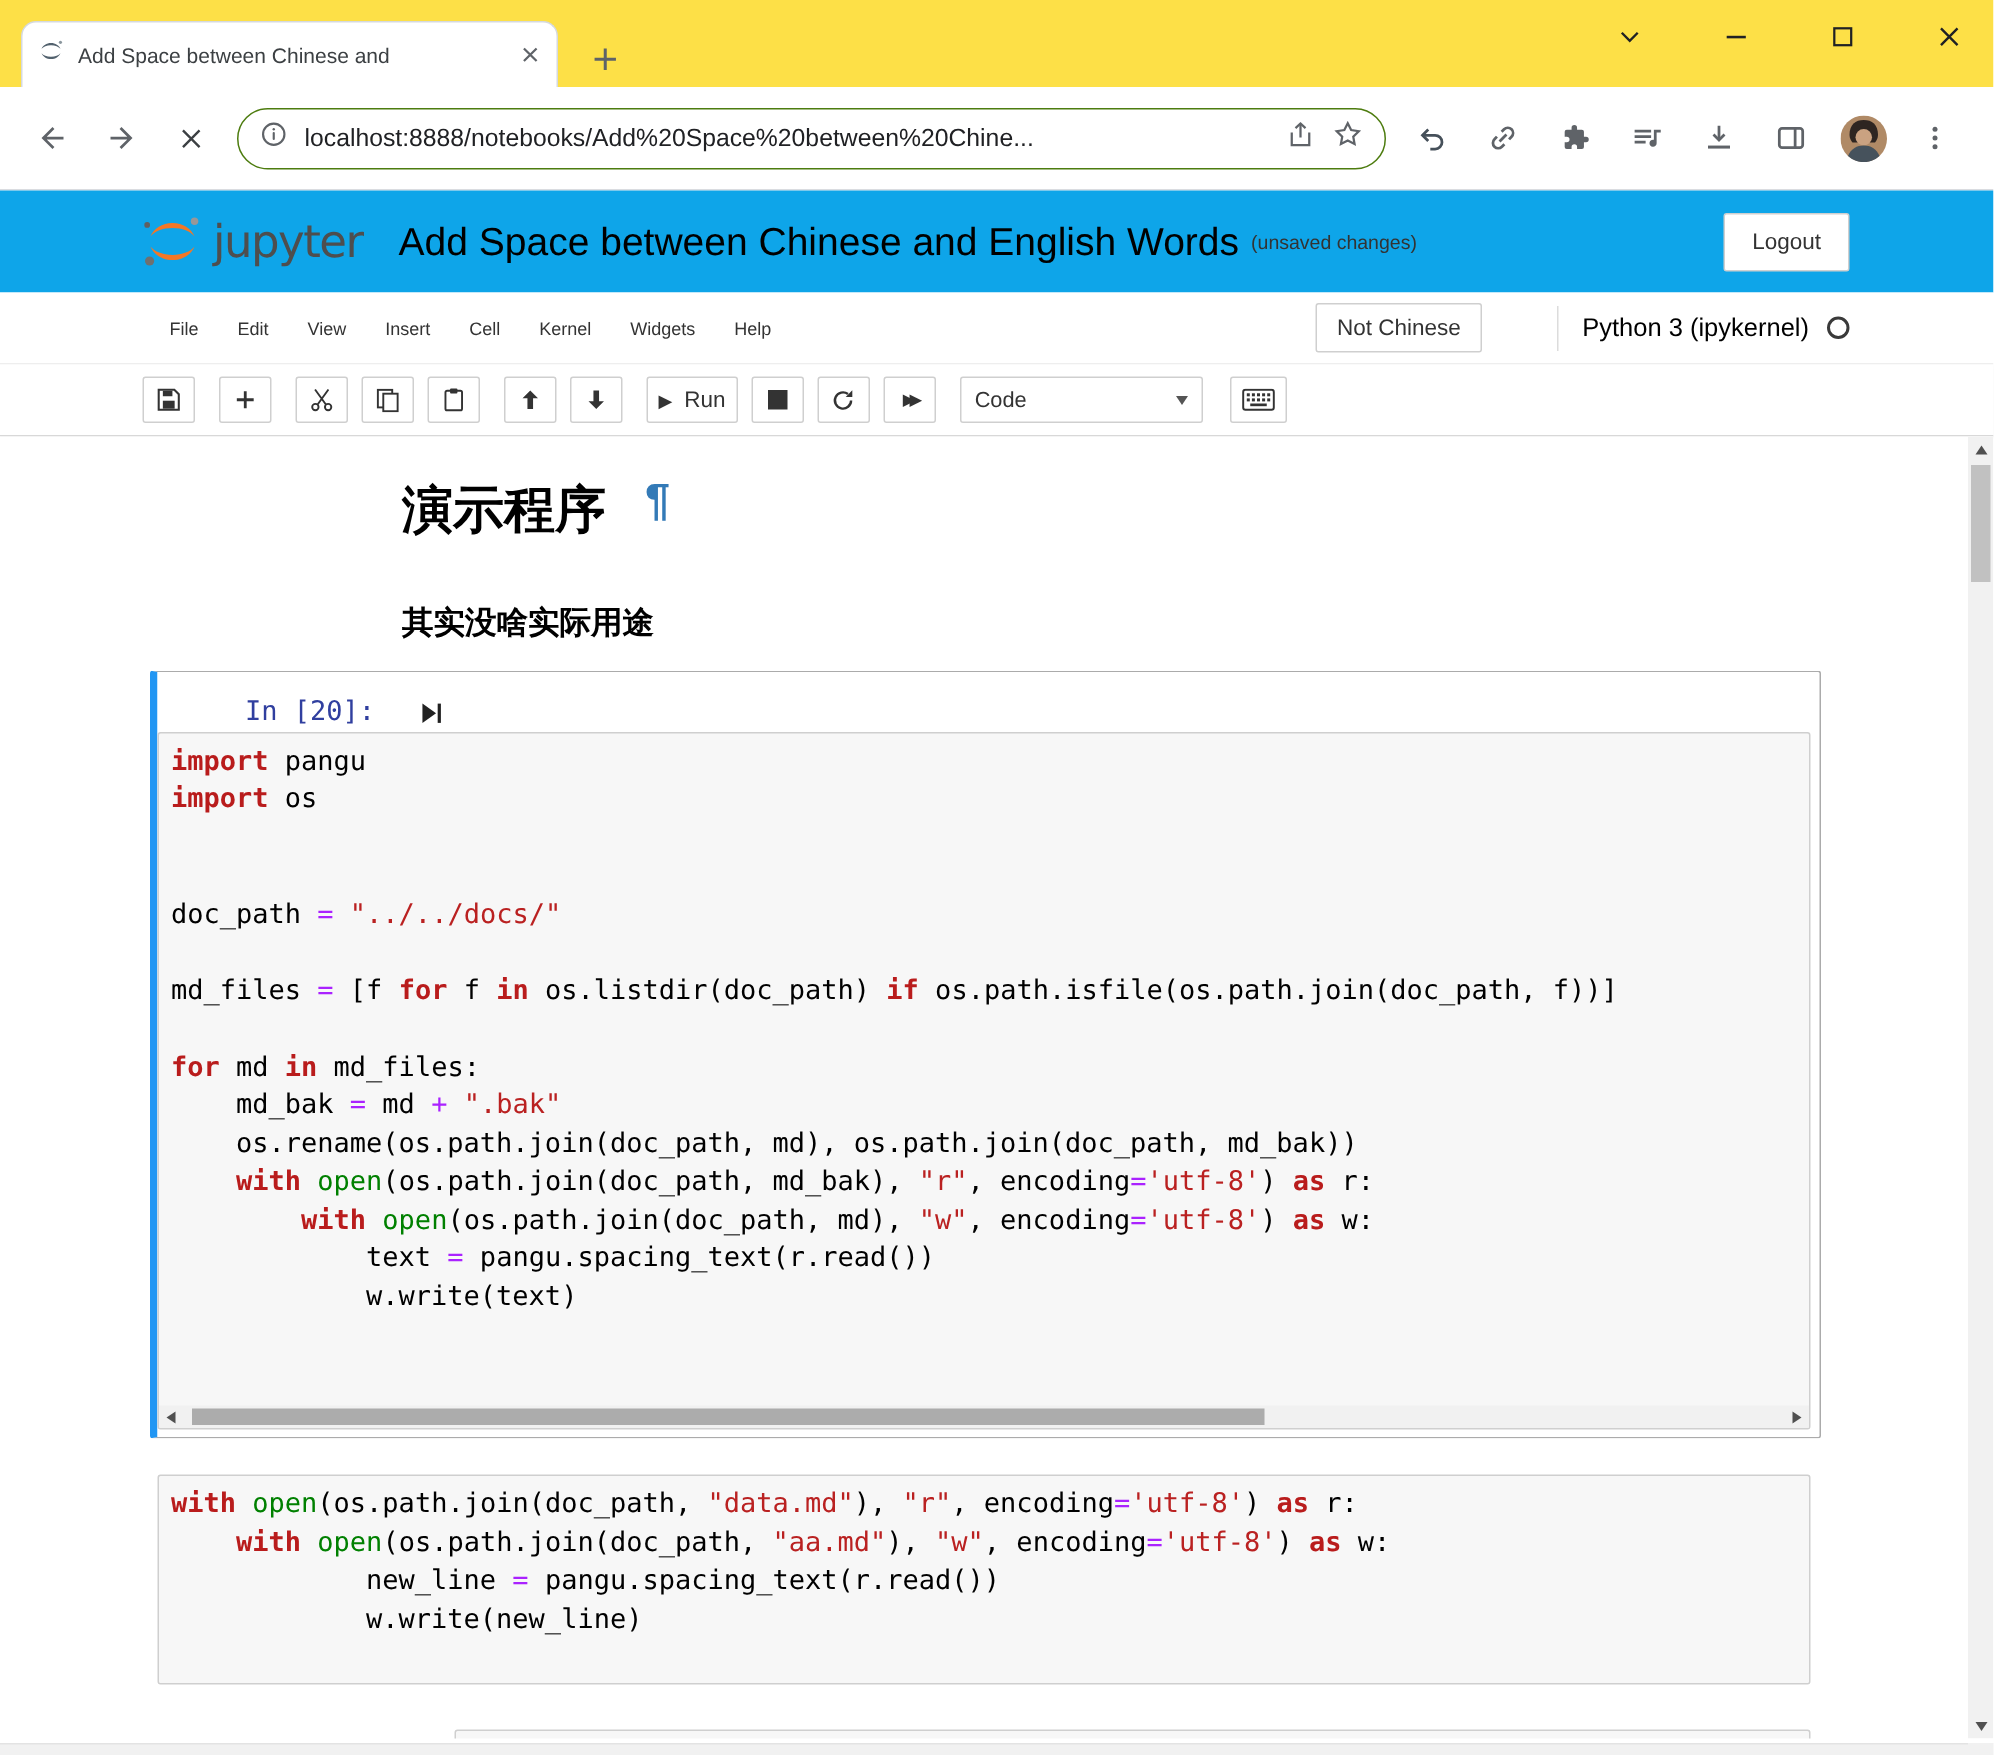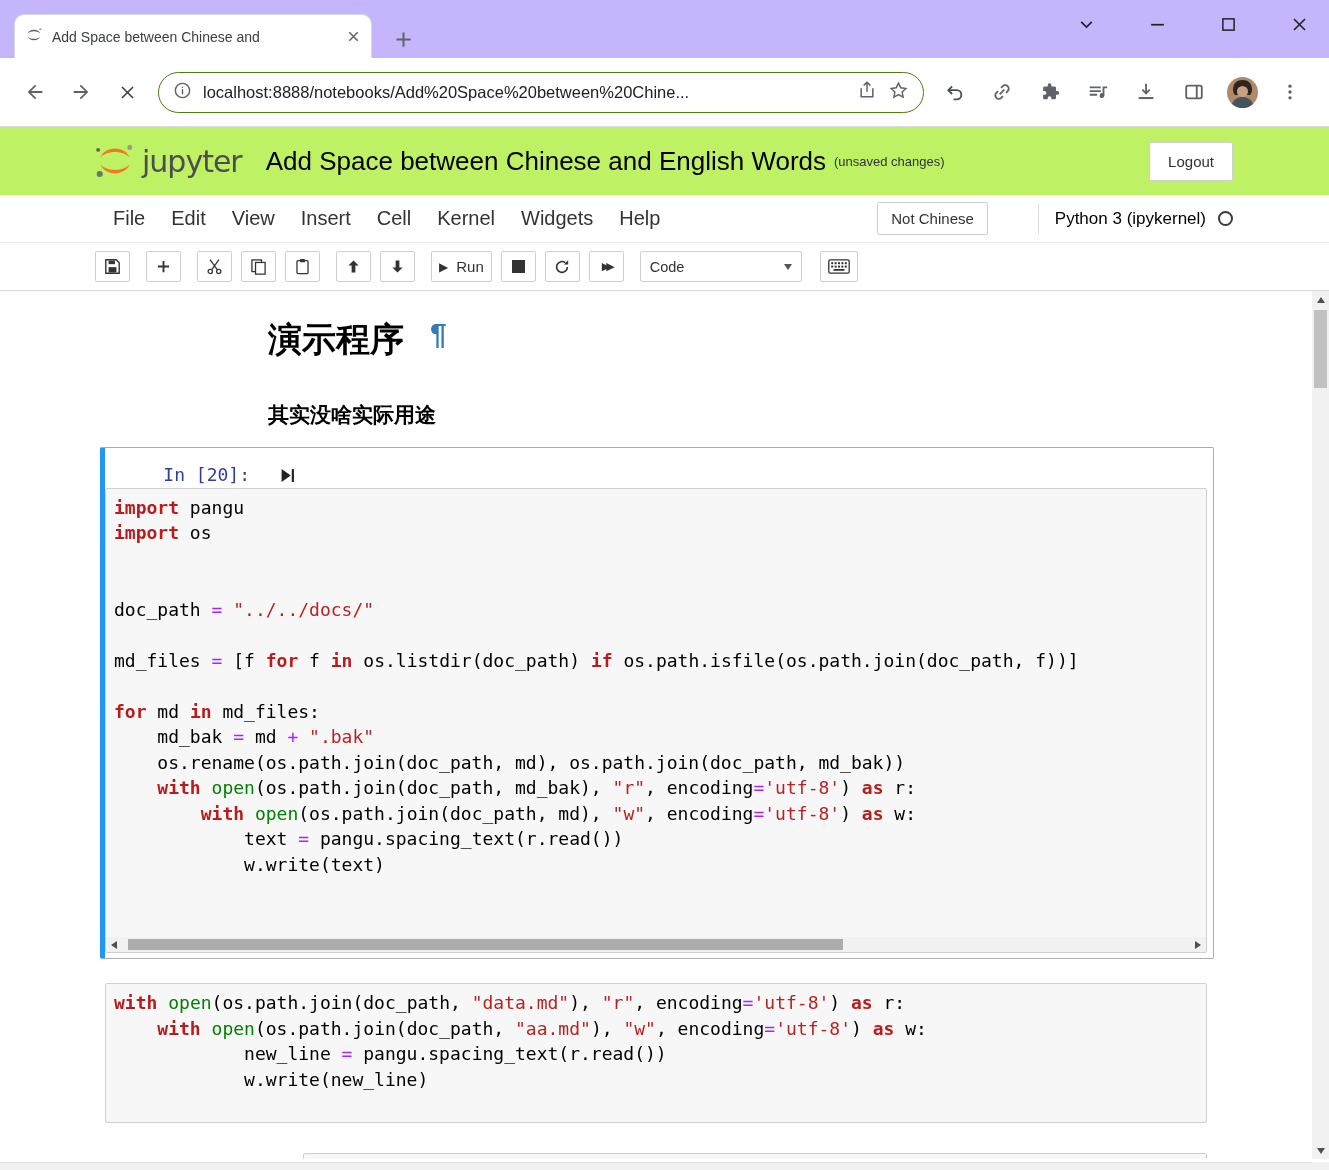--- a/index.html
+++ b/index.html
@@ -1,20 +1,20 @@
 <!DOCTYPE html>
 <html><head>
 <meta charset="utf-8">
 <style>
   * { box-sizing: border-box; margin: 0; padding: 0; }
   html,body { width:1329px; height:1170px; overflow:hidden; background:#fff;
     font-family:"Liberation Sans", sans-serif; cursor:default; }
 
   
-  .tabstrip { position:relative; height:58px; background:#c4b5fd; }
+  .tabstrip { position:relative; height:58px; background:#fde047; }
   .tab { position:absolute; left:14px; bottom:0; width:358px; height:44px;
     background:#fff; border:1px solid #d5d9de; border-bottom:none;
     border-radius:10px 10px 0 0; display:flex; align-items:center; padding:0 10px; gap:9px; }
   .tab-title { flex:1; font-size:14px; color:#3c4043; white-space:nowrap; overflow:hidden; }
   .tab-close { display:flex; align-items:center; }
   .newtab { position:absolute; left:388px; top:24px; width:30px; height:30px;
     display:flex; align-items:center; justify-content:center; }
   .winctl { position:absolute; top:12px; right:18px; display:flex; gap:47px; align-items:center; }
   .winctl > div { width:24px; height:24px; display:flex; align-items:center; justify-content:center; }
 
@@ -22,33 +22,33 @@
   .navbar { height:69px; background:#fff; border-bottom:1px solid #dadce0;
     display:flex; align-items:center; padding:0 12px; }
   .navbtn { width:46px; height:46px; display:flex; align-items:center; justify-content:center; border-radius:50%; }
   .urlbar { width:766px; height:41px; margin-left:8px; border:1px solid #4d7c0f; border-radius:21px;
     background:#fff; display:flex; align-items:center; padding:0 14px; gap:11px; }
   .url-text { flex:1; font-size:16.5px; color:#202124; white-space:nowrap; overflow:hidden; }
   .nav-icons { display:flex; align-items:center; margin-left:6px; }
   .nav-icons > div { width:48px; height:46px; display:flex; align-items:center; justify-content:center; }
 
   
-  .jp-header { height:68px; display:flex; align-items:center; padding:0 96px 0 92px; background:#bef264; }
+  .jp-header { height:68px; display:flex; align-items:center; padding:0 96px 0 92px; background:#0ea5e9; }
   .jp-logo { display:flex; align-items:center; gap:4px; }
   .jp-wordmark { font-size:30px; color:#4e4e4e; letter-spacing:-1px; font-weight:400;
     font-family:"DejaVu Sans", sans-serif; }
   .jp-title { margin-left:24px; font-size:26px; color:#000; white-space:nowrap; }
   .jp-subtitle { margin-left:8px; font-size:13px; color:#333; }
   .logout-btn { margin-left:auto; background:#fff; border:1px solid #cfcfcf; border-radius:2px;
     padding:10px 18px; font-size:15px; color:#333; }
 
   
   .jp-menubar { height:48px; display:flex; align-items:center; padding:0 96px 0 100px;
     border-bottom:1px solid #eee; background:#fff; }
-  .menu-item { padding:8px 13px; font-size:20px; color:#333; }
+  .menu-item { padding:8px 13px; font-size:12px; color:#333; }
   .trust-btn { margin-left:auto; border:1px solid #cfcfcf; border-radius:2px;
     padding:7px 13px; font-size:15px; color:#333; background:#fff; }
   .menubar-sep { width:1px; height:30px; background:#dcdcdc; margin:0 16px 0 50px; }
   .kernel-name { font-size:17px; color:#000; }
   .kernel-circle { width:15px; height:15px; border:2px solid #3a3a3a; border-radius:50%; margin-left:12px; }
 
   
   .jp-toolbar { height:48px; display:flex; align-items:center; padding:0 0 0 95px; gap:8px;
     border-bottom:1px solid #d8d8d8; background:#fff; box-shadow:0 1px 2px rgba(0,0,0,0.05); }
   .tgroup { display:flex; gap:9px; margin-right:8px; }

